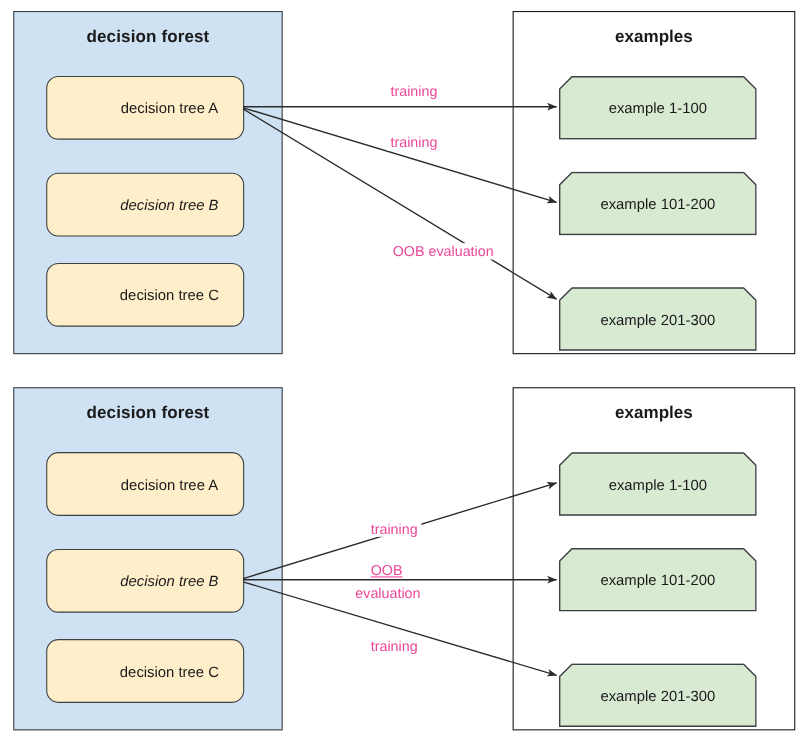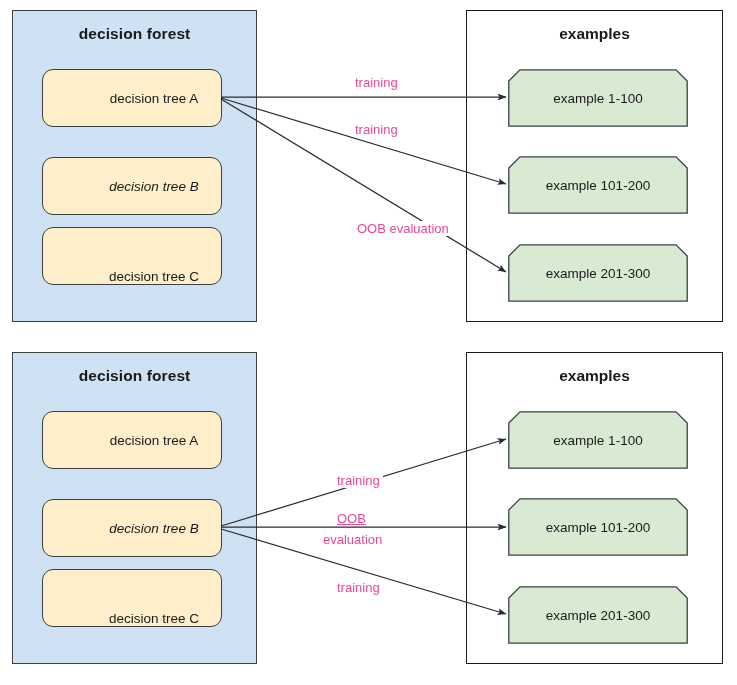--- a/index.html
+++ b/index.html
@@ -59,21 +59,21 @@
     box-sizing: border-box;
     display: flex;
     align-items: center;
     justify-content: center;
     font-size: 13.5px;
     color: #1a1a1a;
     padding-left: 44px;
   }
   .tree-0 { top: 58px; }
   .tree-1 { top: 146px; font-style: italic; }
-  .tree-2 { top: 216px; align-items: flex-end; }
+  .tree-2 { top: 228px; }
 
   
   .examples-box {
     position: absolute;
     left: 466px;
     top: 10px;
     width: 257px;
     height: 312px;
     background: #ffffff;
     border: 1.6px solid #1a1a1a;
@@ -108,21 +108,21 @@
     top: 0;
     width: 100%;
     height: 100%;
   }
   .example-box .label {
     position: relative;
     z-index: 2;
   }
   .ex-0 { top: 58px; }
   .ex-1 { top: 145px; }
-  .ex-2 { top: 233px; }
+  .ex-2 { top: 250px; }
 
   
   .edges {
     position: absolute;
     left: 0;
     top: 0;
     width: 737px;
     height: 343px;
     pointer-events: none;
   }

